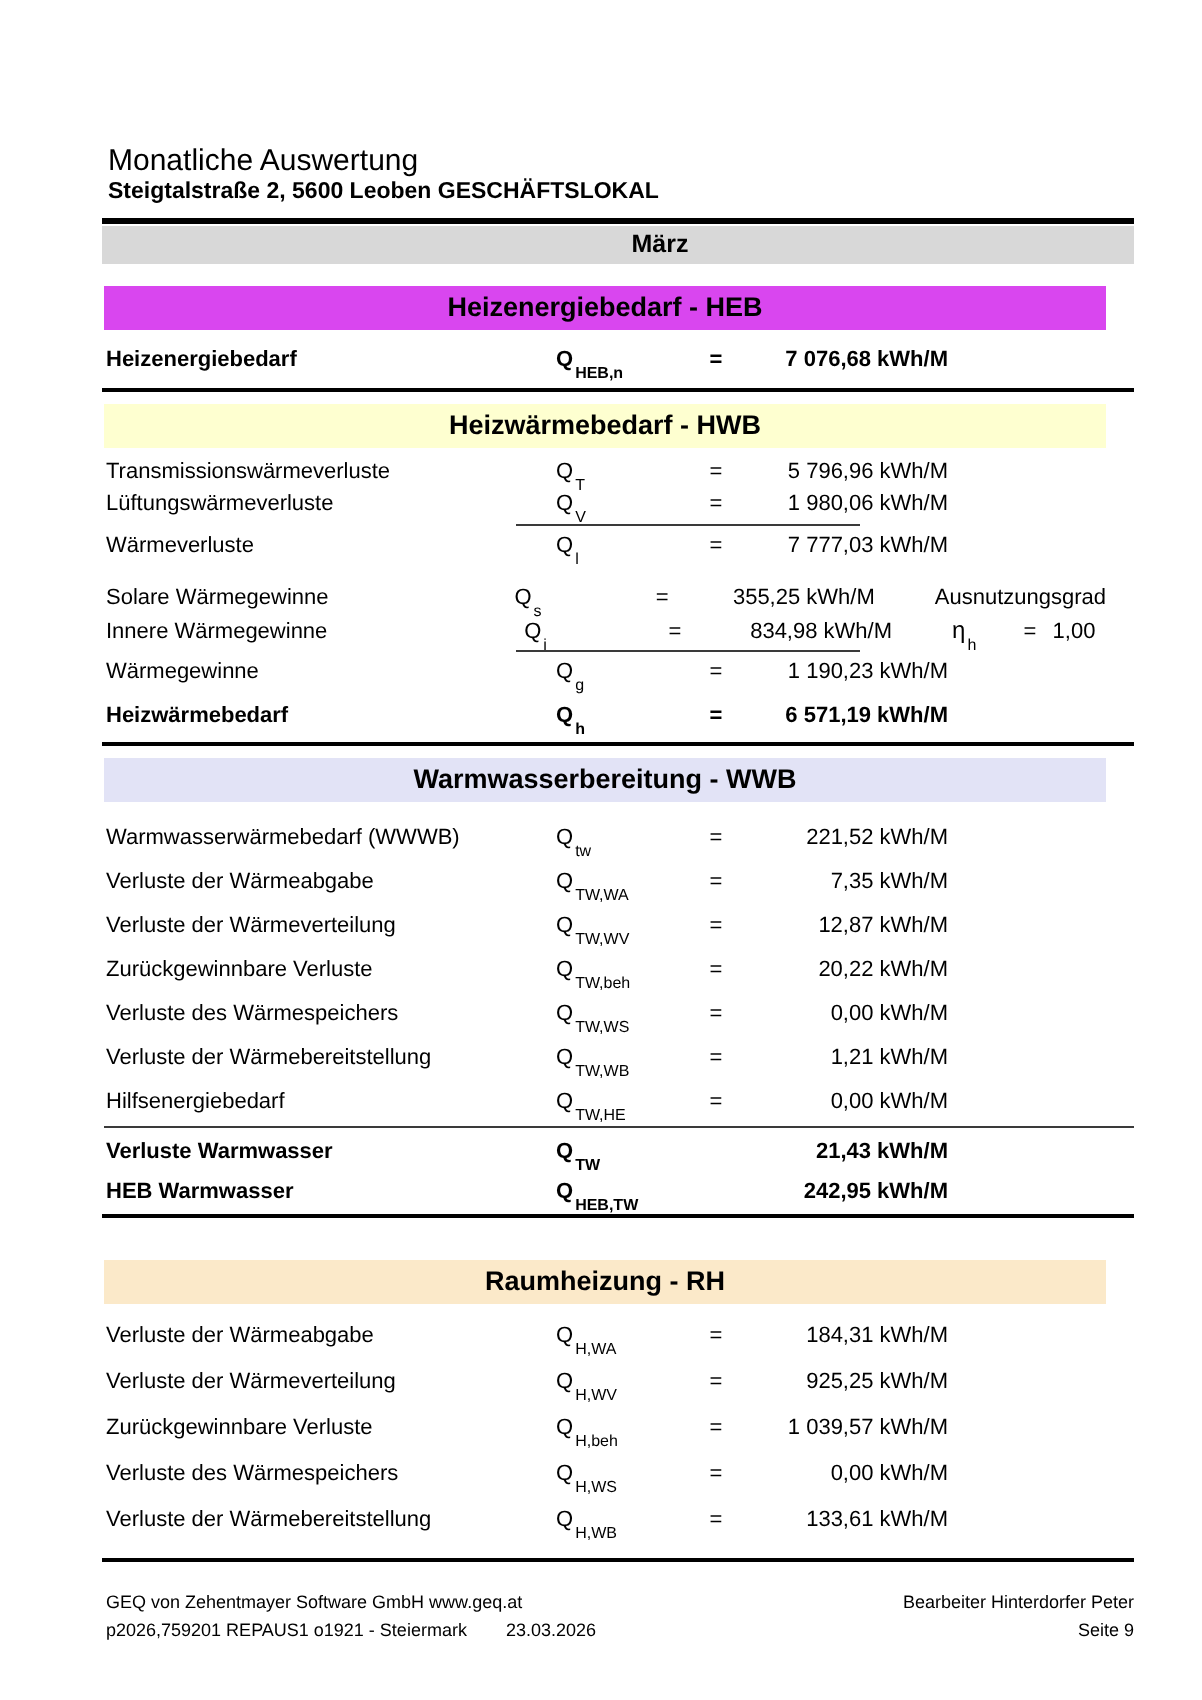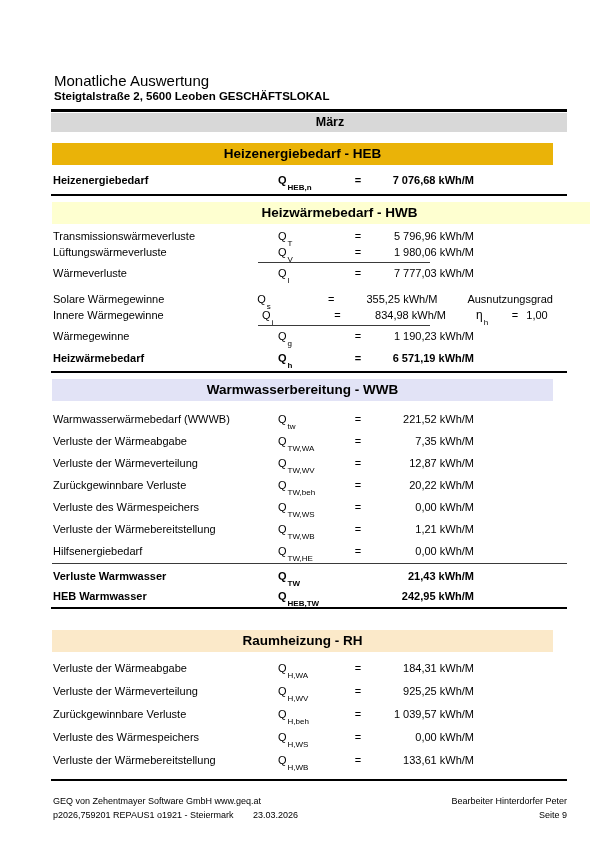--- a/index.html
+++ b/index.html
@@ -72,38 +72,38 @@
 
     <div class="doc-title">Monatliche Auswertung</div>
     <div class="doc-subtitle">Steigtalstraße 2, 5600 Leoben GESCHÄFTSLOKAL</div>
 
     <div class="rule first"></div>
     <div class="month-bar" style="background: rgb(216, 216, 216); padding-left: 42px;">
       <span>März</span>
     </div>
 
     <section class="sec sec-heb">
-      <div class="band band-heb" style="background: #eab308;">
+      <div class="band band-heb" style="background: #d946ef;">
         <span>Heizenergiebedarf - HEB</span>
       </div>
       <div class="rows">
           <div class="row bold">
             <span class="c-label">Heizenergiebedarf</span>
             <span class="c-sym"><span>Q</span><sub class="sub">HEB,n</sub></span>
             <span class="c-eq">=</span>
             <span class="c-val">7 076,68 kWh/M</span>
             <span class="c-extra"></span>
           </div>
         </div>
     </section>
 
     <div class="rule r2"></div>
 
     <section class="sec sec-hwb">
-      <div class="band band-hwb" style="background: rgb(254, 255, 208); padding-left: 37px;">
+      <div class="band band-hwb" style="background: rgb(254, 255, 208);">
         <span>Heizwärmebedarf - HWB</span>
       </div>
       <div class="rows">
           <div class="row">
             <span class="c-label">Transmissionswärmeverluste</span>
             <span class="c-sym"><span>Q</span><sub class="sub">T</sub></span>
             <span class="c-eq">=</span>
             <span class="c-val">5 796,96 kWh/M</span>
             <span class="c-extra"></span>
           </div>

